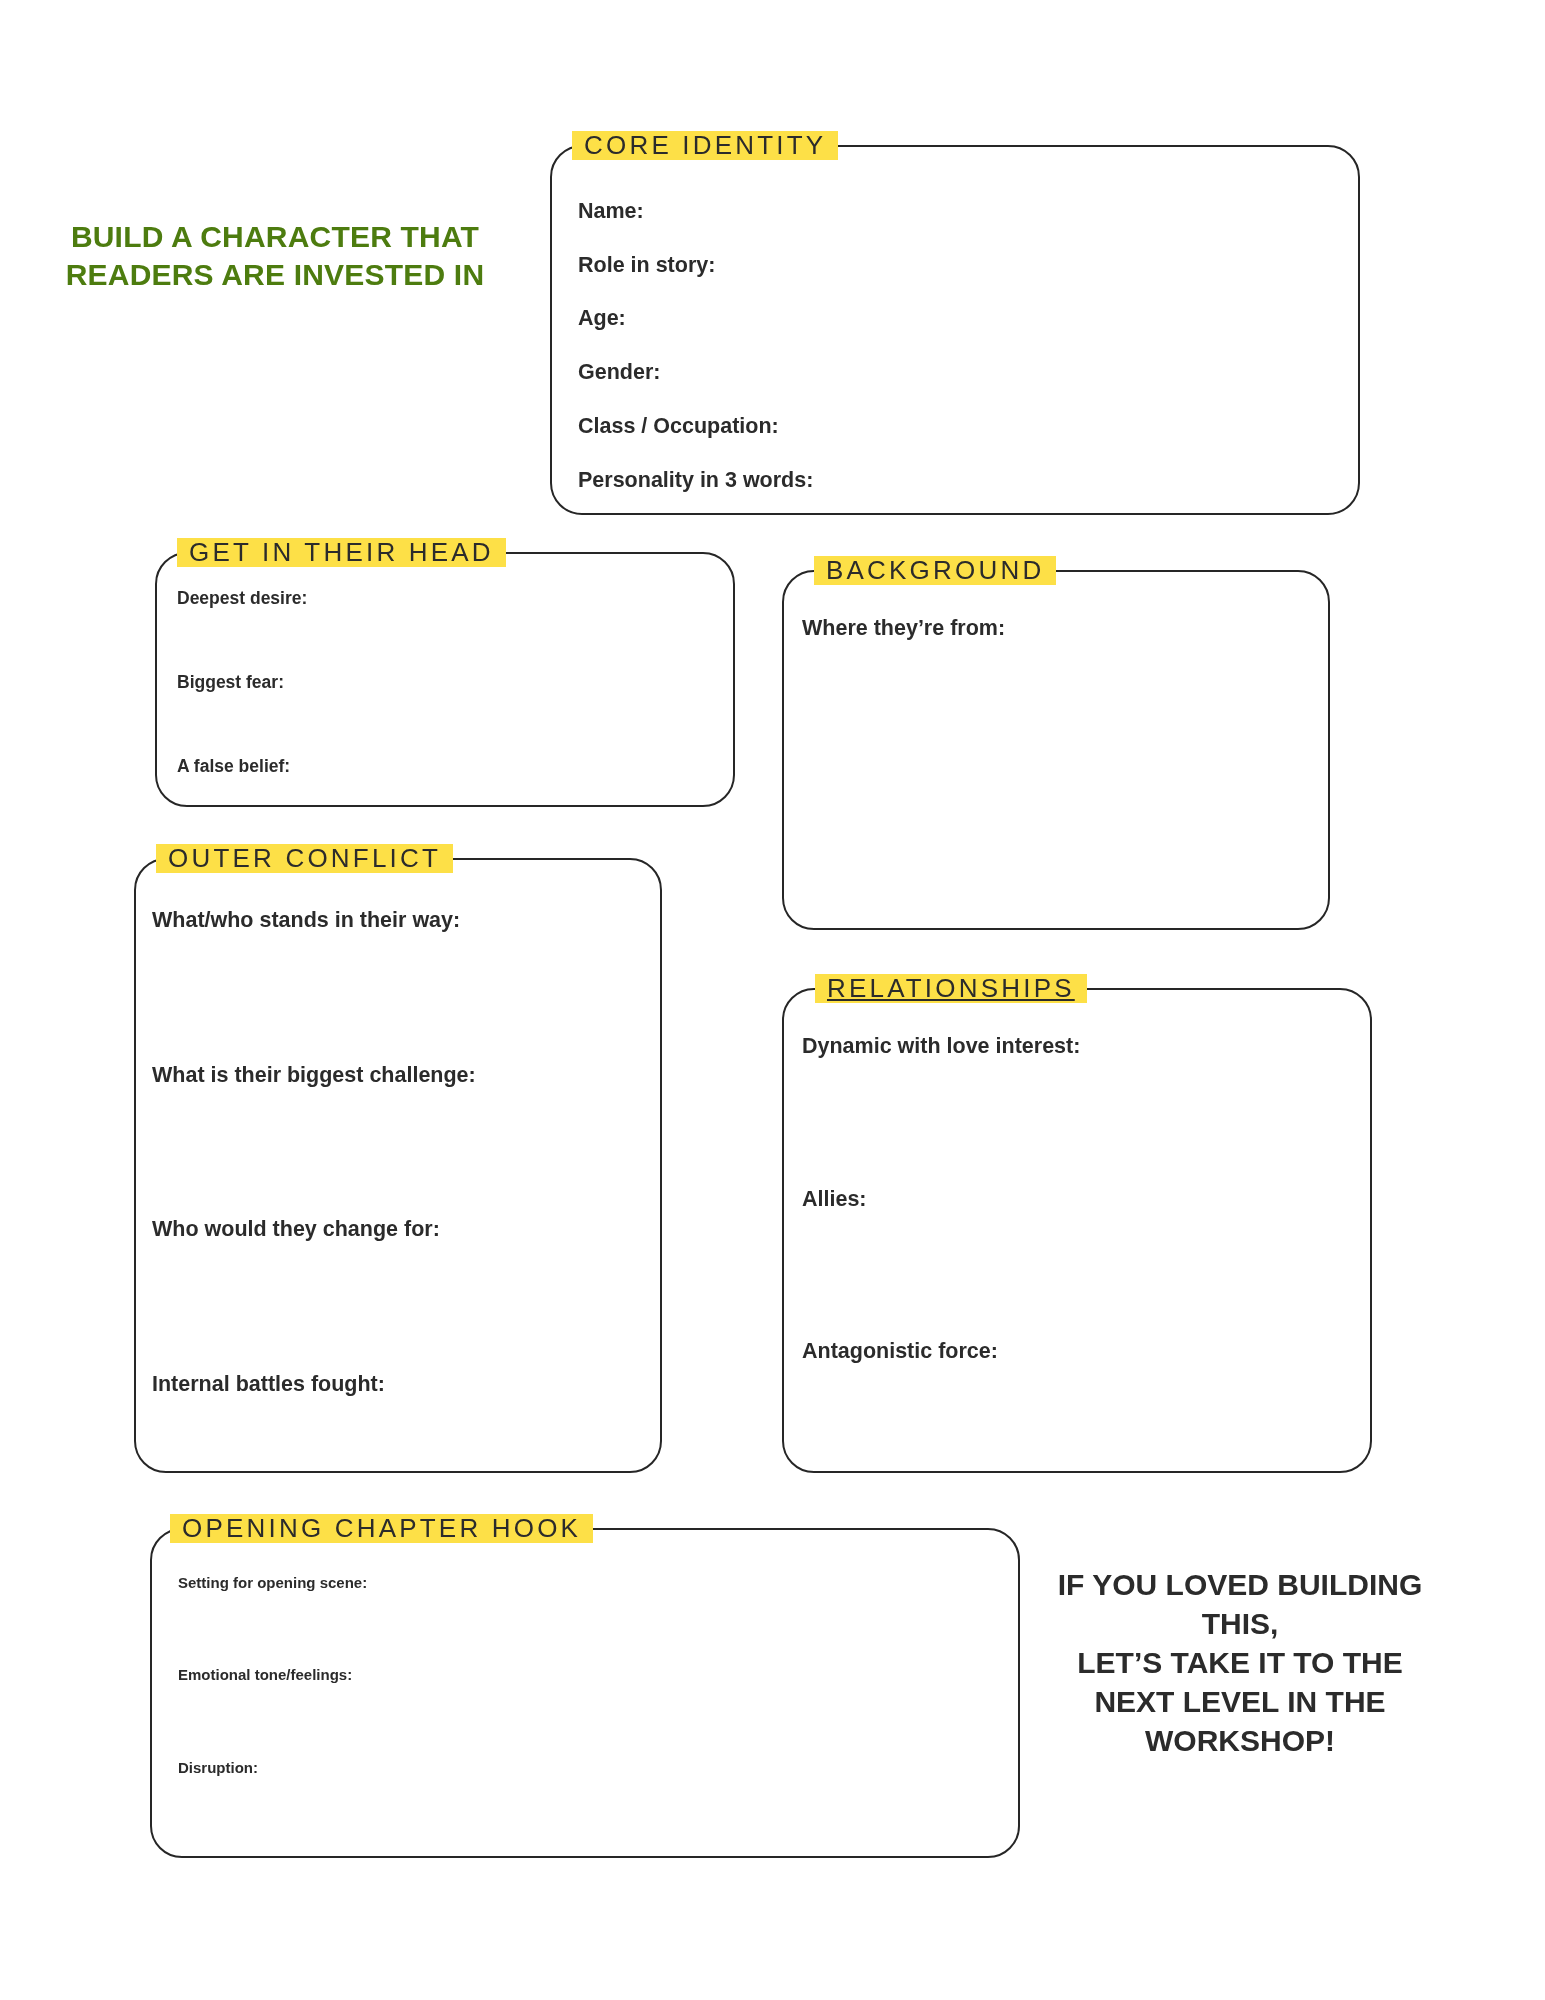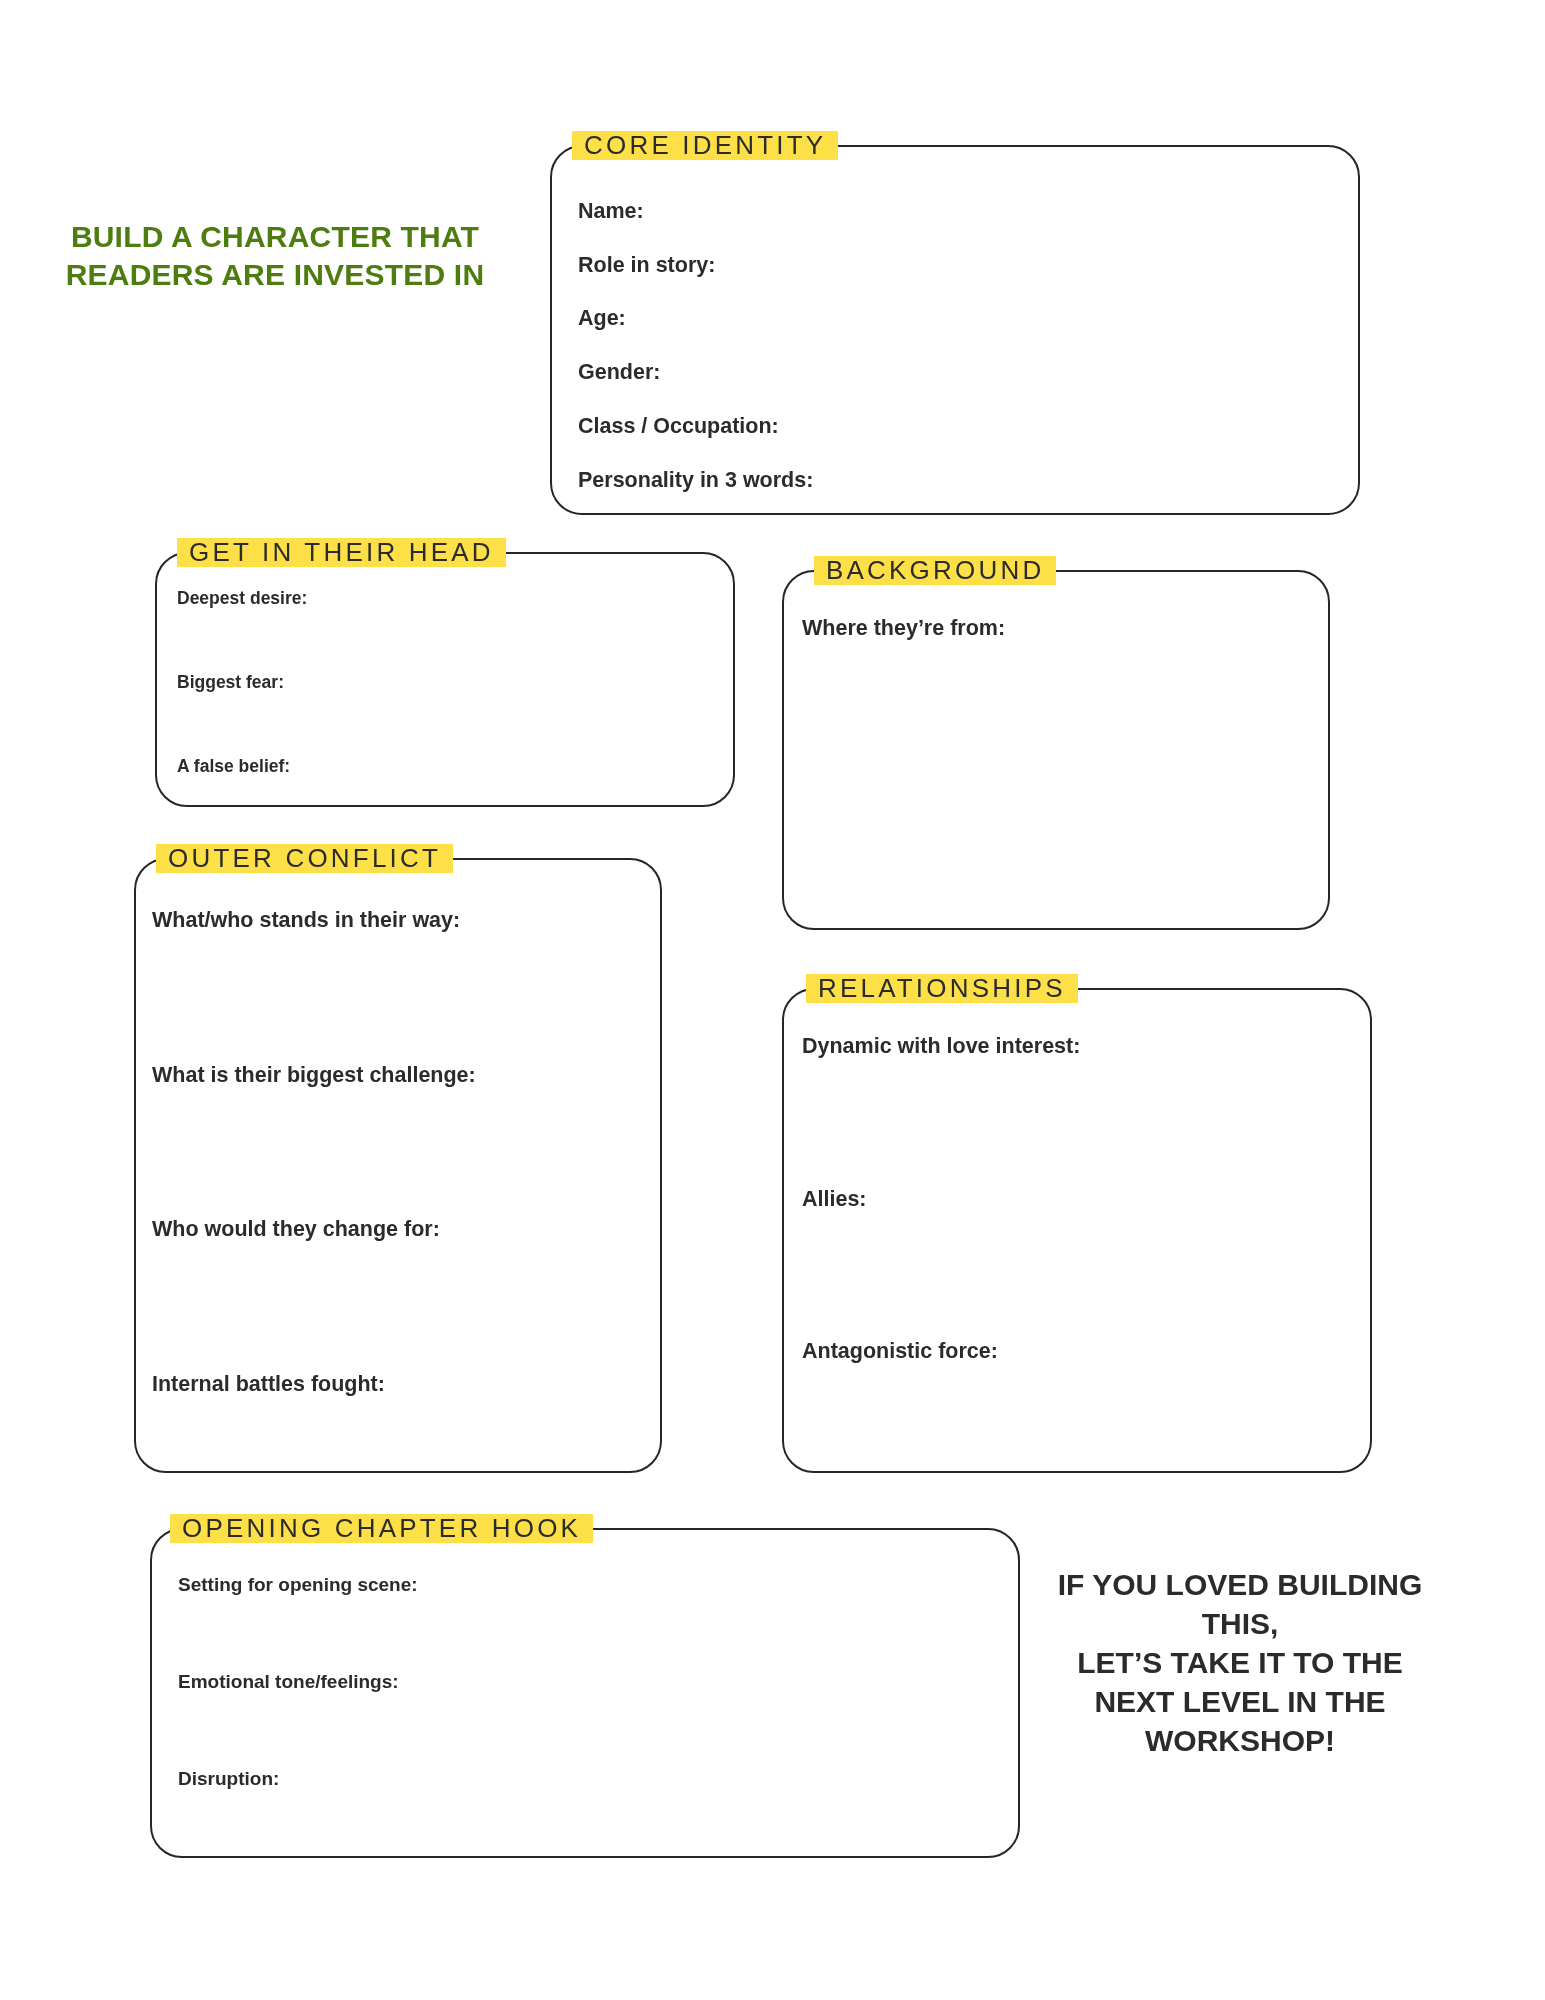--- a/index.html
+++ b/index.html
@@ -143,21 +143,21 @@
     margin-bottom: 130px;
   }
 
   
   #card-relationships {
     left: 782px;
     top: 988px;
     width: 590px;
     height: 485px;
   }
-  #card-relationships .card-header { left: 22px; }
+  #card-relationships .card-header { left: 31px; text-decoration: underline; }
   #card-relationships .fields {
     position: absolute;
     left: 18px;
     top: 44px;
     right: 16px;
   }
   #card-relationships .field-label {
     font-size: 21.5px;
     margin-bottom: 128px;
   }
@@ -170,21 +170,21 @@
     height: 330px;
   }
   #card-opening-chapter-hook .card-header { left: 18px; }
   #card-opening-chapter-hook .fields {
     position: absolute;
     left: 26px;
     top: 44px;
     right: 16px;
   }
   #card-opening-chapter-hook .field-label {
-    font-size: 19px;
+    font-size: 15px;
     margin-bottom: 75px;
   }
 
   
   .cta-block {
     position: absolute;
     left: 1030px;
     top: 1565px;
     width: 420px;
     text-align: center;

